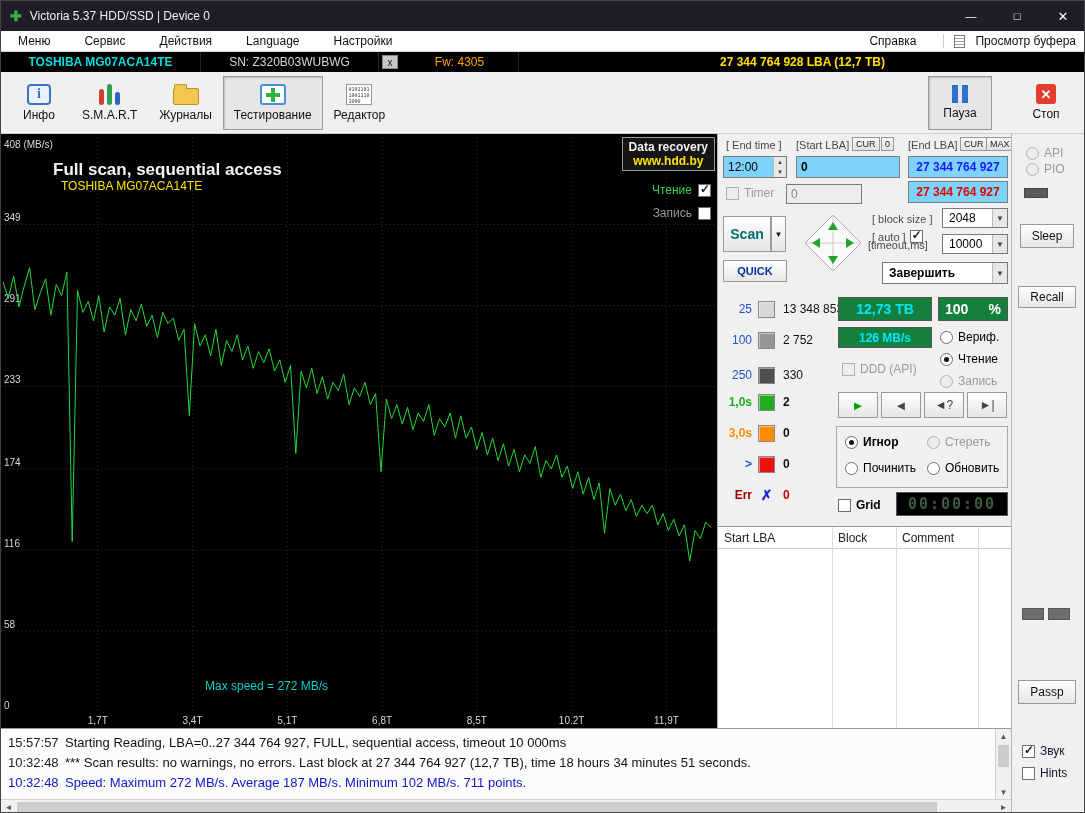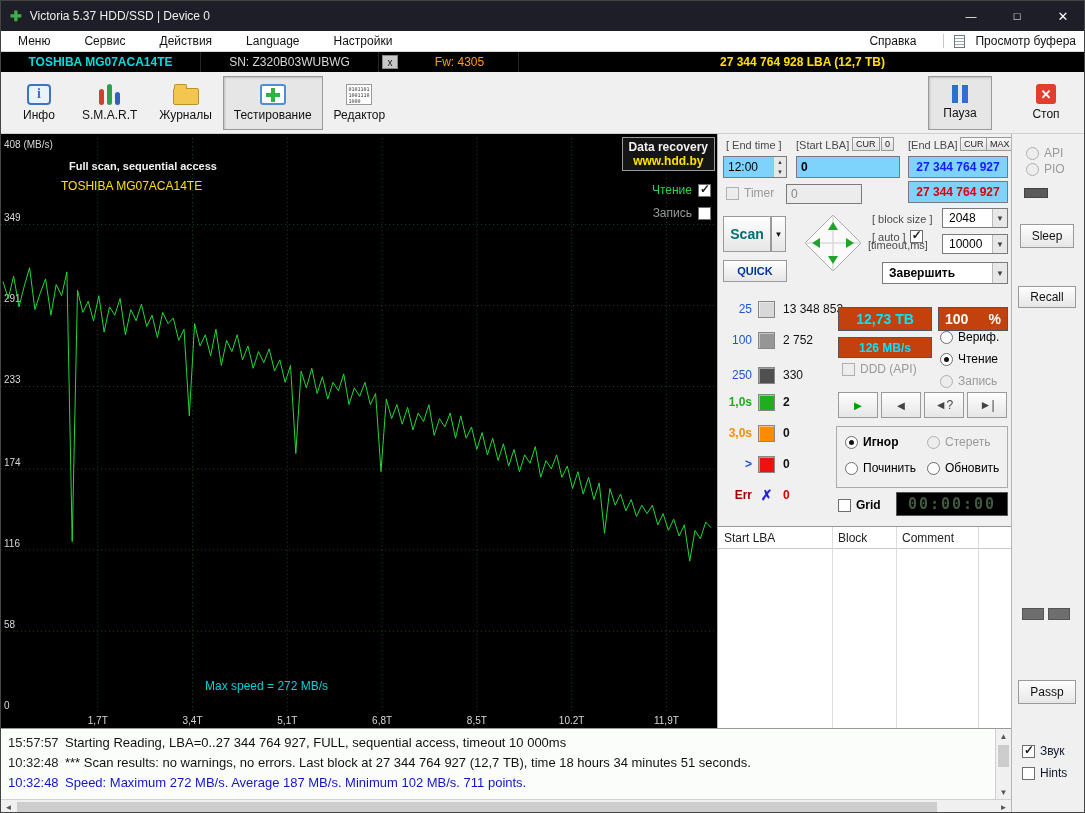--- a/index.html
+++ b/index.html
@@ -56,21 +56,21 @@
                 font-size:5px; line-height:6px; color:#333; overflow:hidden; padding:1px; word-break:break-all; }
   .ico-pause { display:flex; gap:4px; }
   .ico-pause i { width:6px; height:18px; background:#2f6fd0; display:block; }
   .ico-stop { width:20px; height:20px; background:#e23d2e; border-radius:3px; color:#fff; font-weight:bold;
               display:flex; align-items:center; justify-content:center; font-size:13px; }
   #toolbar-right { margin-left:auto; display:flex; gap:22px; margin-right:8px; }
 
   
   #graph { position:absolute; left:0; top:133px; width:716px; height:594px; background:#000; }
   #graph svg text { font-family:"Liberation Sans",sans-serif; }
-  #graph-title { position:absolute; left:52px; top:26px; color:#f2f2f2; font-weight:bold; font-size:11px;margin-left:16px; }
+  #graph-title { position:absolute; left:52px; top:26px; color:#f2f2f2; font-weight:bold; font-size:17px; }
   #graph-subtitle { position:absolute; left:60px; top:45px; color:#ffe000; font-size:12px; }
   #watermark { position:absolute; right:2px; top:3px; background:#151515; border:1px solid #9a9a9a; padding:2px 6px; text-align:center; }
   #watermark .l1 { color:#f0f0f0; font-weight:bold; font-size:12px; }
   #watermark .l2 { color:#ffe000; font-weight:bold; font-size:12px; }
   .graph-chk { position:absolute; right:6px; display:flex; align-items:center; gap:6px; font-size:12px; }
   #read-row { top:49px; color:#35d04a; }
   #write-row { top:72px; color:#9a9a9a; }
   #maxnote { position:absolute; left:204px; top:545px; color:#00d0d0; font-size:12px; }
 
   
@@ -80,21 +80,21 @@
   .btn { display:flex; align-items:center; justify-content:center; background:linear-gradient(#fefefe,#e6e6e6);
          border:1px solid #9a9a9a; font-size:12px; color:#111; }
   .tinybtn { font-size:9px; padding:0 3px; height:14px; display:inline-flex; align-items:center;
              background:linear-gradient(#f8f8f8,#e2e2e2); border:1px solid #999; color:#222; }
   .sel { background:#fff; border:1px solid #7a7a7a; font-size:12px; display:flex; align-items:center;
          justify-content:space-between; padding-left:6px; }
   .sel .ar { width:15px; align-self:stretch; background:#e8e8e8; border-left:1px solid #bbb;
              display:flex; align-items:center; justify-content:center; font-size:8px; color:#444; }
   .spin { display:flex; flex-direction:column; width:13px; align-self:stretch; border-left:1px solid #bbb; }
   .spin i { flex:1; background:#e8e8e8; font-size:6px; color:#444; display:flex; align-items:center; justify-content:center; font-style:normal; }
-  .disp { position:absolute; background:#c2410c; border:1px solid #555; display:flex; align-items:center; justify-content:center; font-weight:bold;margin-top:10px; }
+  .disp { position:absolute; background:#15803d; border:1px solid #555; display:flex; align-items:center; justify-content:center; font-weight:bold; }
   .cyan { color:#00e5ff; }
   .cb { position:relative; display:inline-block; width:13px; height:13px; background:#fff; border:1px solid #6e6e6e; vertical-align:-2px; flex:none; }
   .cb.ck::after { content:"✓"; position:absolute; left:1px; top:-3px; font-size:12px; font-weight:bold; color:#1a1a1a; }
   .cb.dis { background:#ededed; border-color:#b0b0b0; }
   .rb { position:relative; display:inline-block; width:13px; height:13px; border-radius:50%; background:#fff; border:1px solid #6e6e6e; flex:none; }
   .rb.sel2::after { content:""; position:absolute; left:3px; top:3px; width:5px; height:5px; border-radius:50%; background:#111; }
   .rb.dis { background:#ededed; border-color:#b0b0b0; }
   .ctlrow { position:absolute; display:flex; align-items:center; gap:5px; font-size:12px; }
   .statrow { position:absolute; display:flex; align-items:center; height:18px; }
   .statlabel { width:34px; text-align:right; font-size:12px; }

